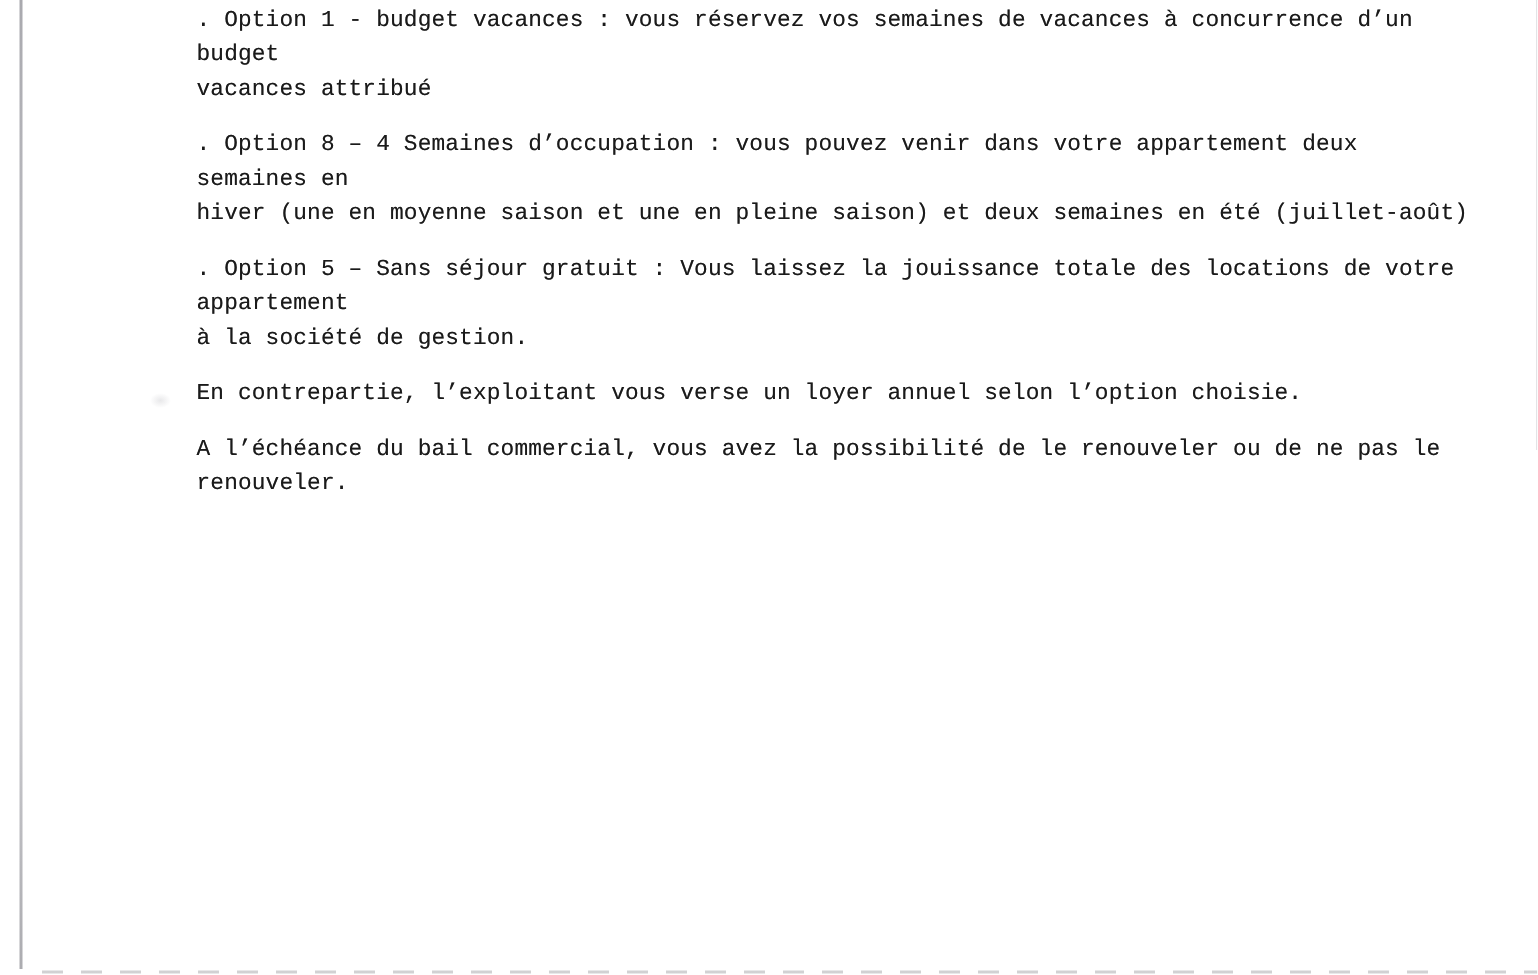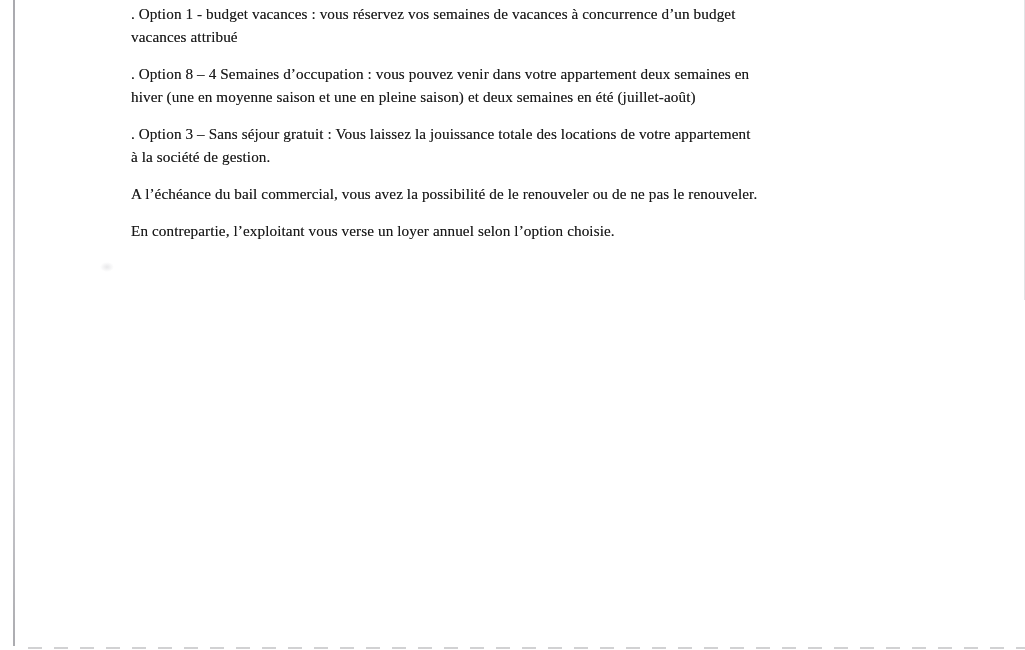--- a/index.html
+++ b/index.html
@@ -6,21 +6,21 @@
     margin: 0;
     padding: 0;
     background: #ffffff;
   }
   .page {
     position: relative;
     width: 1025px;
     height: 650px;
     background: #ffffff;
     overflow: hidden;
-    font-family: Liberation Serif, serif;
+    font-family: Liberation Mono, monospace;
   }
   
   .scan-edge-left {
     position: absolute;
     left: 13px;
     top: 0;
     width: 2px;
     height: 646px;
     background: linear-gradient(to bottom, #9a9aa0 0%, #b9b9bf 40%, #c4c4c9 70%, #9d9da2 100%);
     opacity: 0.85;
@@ -80,19 +80,19 @@
   <div class="scan-edge-left"></div>
   <div class="scan-edge-right"></div>
   <div class="scan-edge-bottom"></div>
   <div class="scan-smudge"></div>
 
   <div class="text-block">
     <p>. Option 1 - budget vacances : vous réservez vos semaines de vacances à concurrence d’un budget
 vacances attribué</p>
     <p>. Option 8 – 4 Semaines d’occupation : vous pouvez venir dans votre appartement deux semaines en
 hiver (une en moyenne saison et une en pleine saison) et deux semaines en été (juillet-août)</p>
-    <p>. Option 3 – Sans séjour gratuit : Vous laissez la jouissance totale des locations de votre appartement
+    <p>. Option 5 – Sans séjour gratuit : Vous laissez la jouissance totale des locations de votre appartement
 à la société de gestion.</p>
+    <p>En contrepartie, l’exploitant vous verse un loyer annuel selon l’option choisie.</p>
     <p>A l’échéance du bail commercial, vous avez la possibilité de le renouveler ou de ne pas le renouveler.</p>
-    <p>En contrepartie, l’exploitant vous verse un loyer annuel selon l’option choisie.</p>
   </div>
 
 </div>
 
 </body></html>

